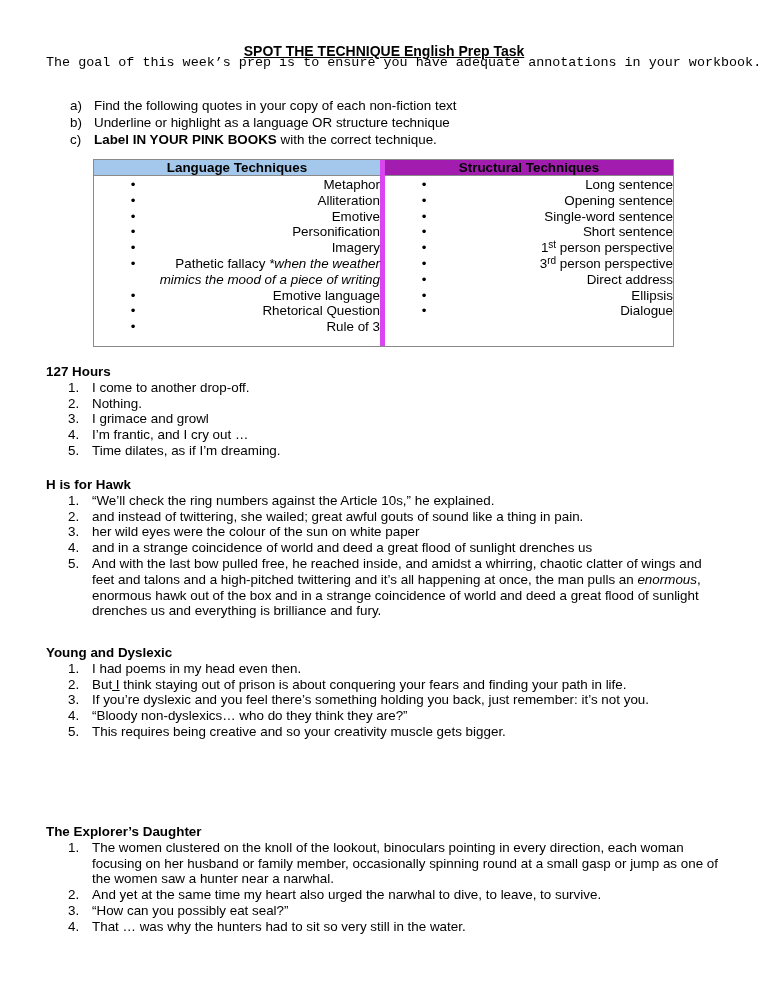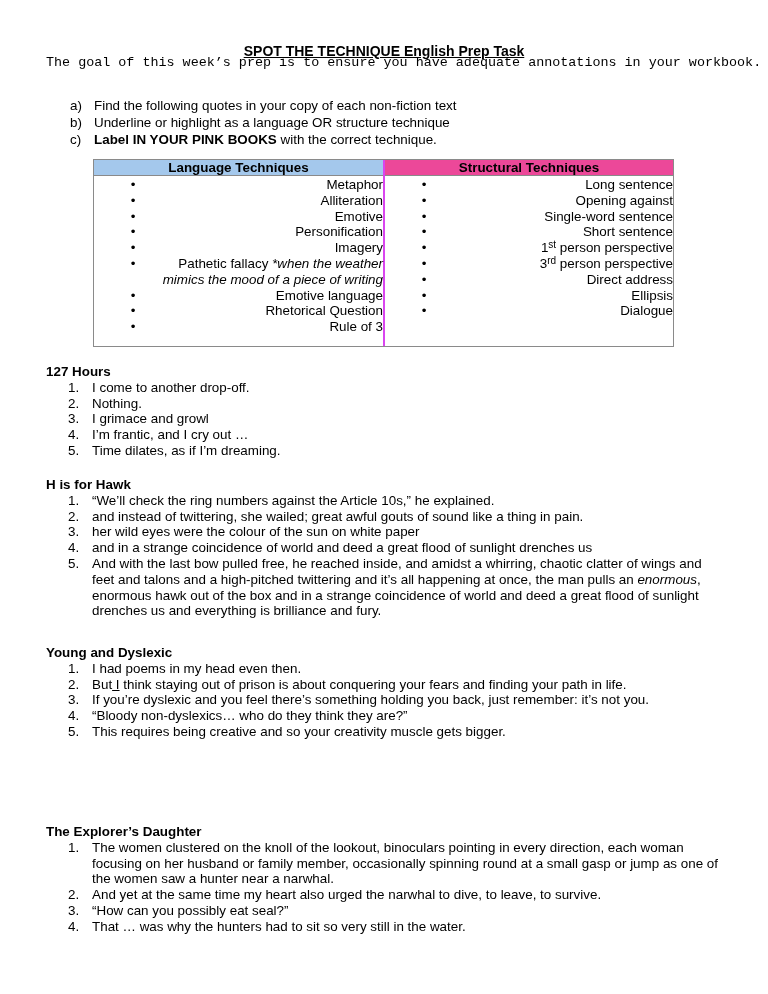--- a/index.html
+++ b/index.html
@@ -15,28 +15,28 @@
   .steps { position: absolute; top: 97px; left: 70px; line-height: 17px; }
   .steps .step { display: flex; }
   .steps .mark { width: 24px; }
   .bold { font-weight: bold; }
 
   .tech-table {
     position: absolute; top: 159px; left: 93px; width: 581px; height: 188px;
     border: 1px solid #8a8a8a; box-sizing: border-box; display: flex;
   }
   .col { position: relative; height: 100%; box-sizing: border-box; }
-  .col.lang { width: 291px; border-right: 2px solid #d946ef; }
+  .col.lang { width: 291px; border-right: 5px solid #d946ef; }
   .col.struct { flex: 1; }
   .col-head {
     height: 15px; line-height: 15px; text-align: center; font-weight: bold;
     border-bottom: 1px solid #8a8a8a; font-size: 13.4px;
   }
   .col.lang .col-head { background: #a4c8ec; }
-  .col.struct .col-head { background: #ec4899; }
+  .col.struct .col-head { background: #a21caf; }
   .bullets { list-style: none; margin: 0; padding: 1px 0 0 0; line-height: 15.8px; }
   .bullets li { display: flex; }
   .bullets .dot { width: 53px; text-align: right; padding-right: 0; box-sizing: border-box; }
   .bullets .dot span { display: inline-block; width: 28px; text-align: center; }
   .bullets .txt { flex: 1; padding-left: 0; text-align: right; }
   .bullets .note { font-style: italic; }
   sup { font-size: 10px; line-height: 0; vertical-align: 4px; margin-top: 12px; }
 
   .section { position: absolute; left: 46px; width: 680px; line-height: 15.8px; }
   .section .heading { font-weight: bold; }
@@ -117,21 +117,21 @@
   </div>
   <div class="col struct">
     <div class="col-head">Structural Techniques</div>
     <ul class="bullets" id="struct-list">
         <li>
           <span class="dot"><span>•</span></span>
           <span class="txt">Long sentence</span>
         </li>
         <li>
           <span class="dot"><span>•</span></span>
-          <span class="txt">Opening against</span>
+          <span class="txt">Opening sentence</span>
         </li>
         <li>
           <span class="dot"><span>•</span></span>
           <span class="txt">Single-word sentence</span>
         </li>
         <li>
           <span class="dot"><span>•</span></span>
           <span class="txt">Short sentence</span>
         </li>
         <li>

